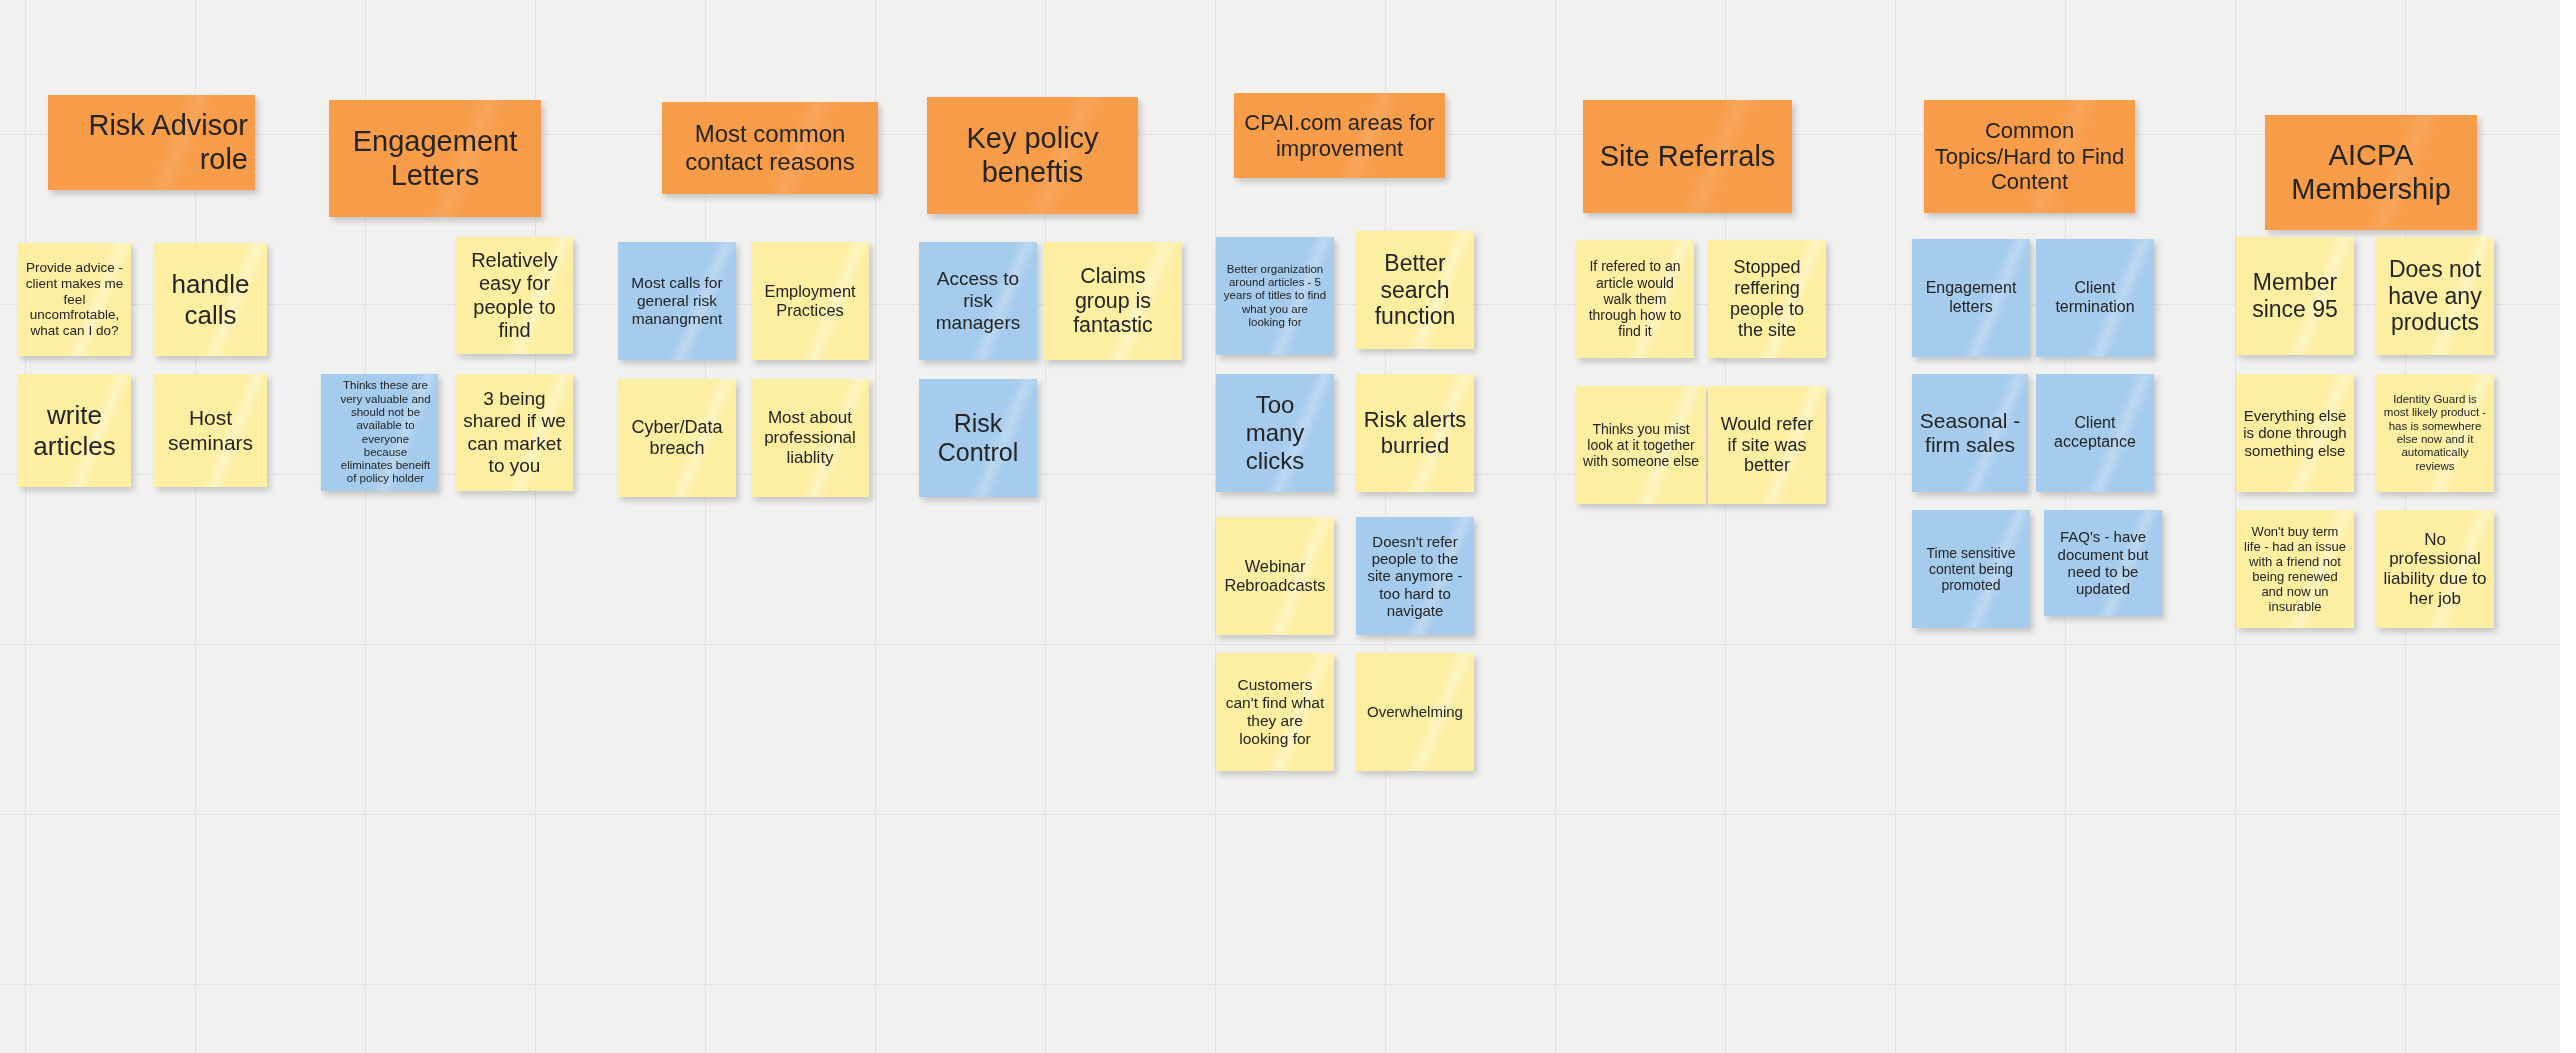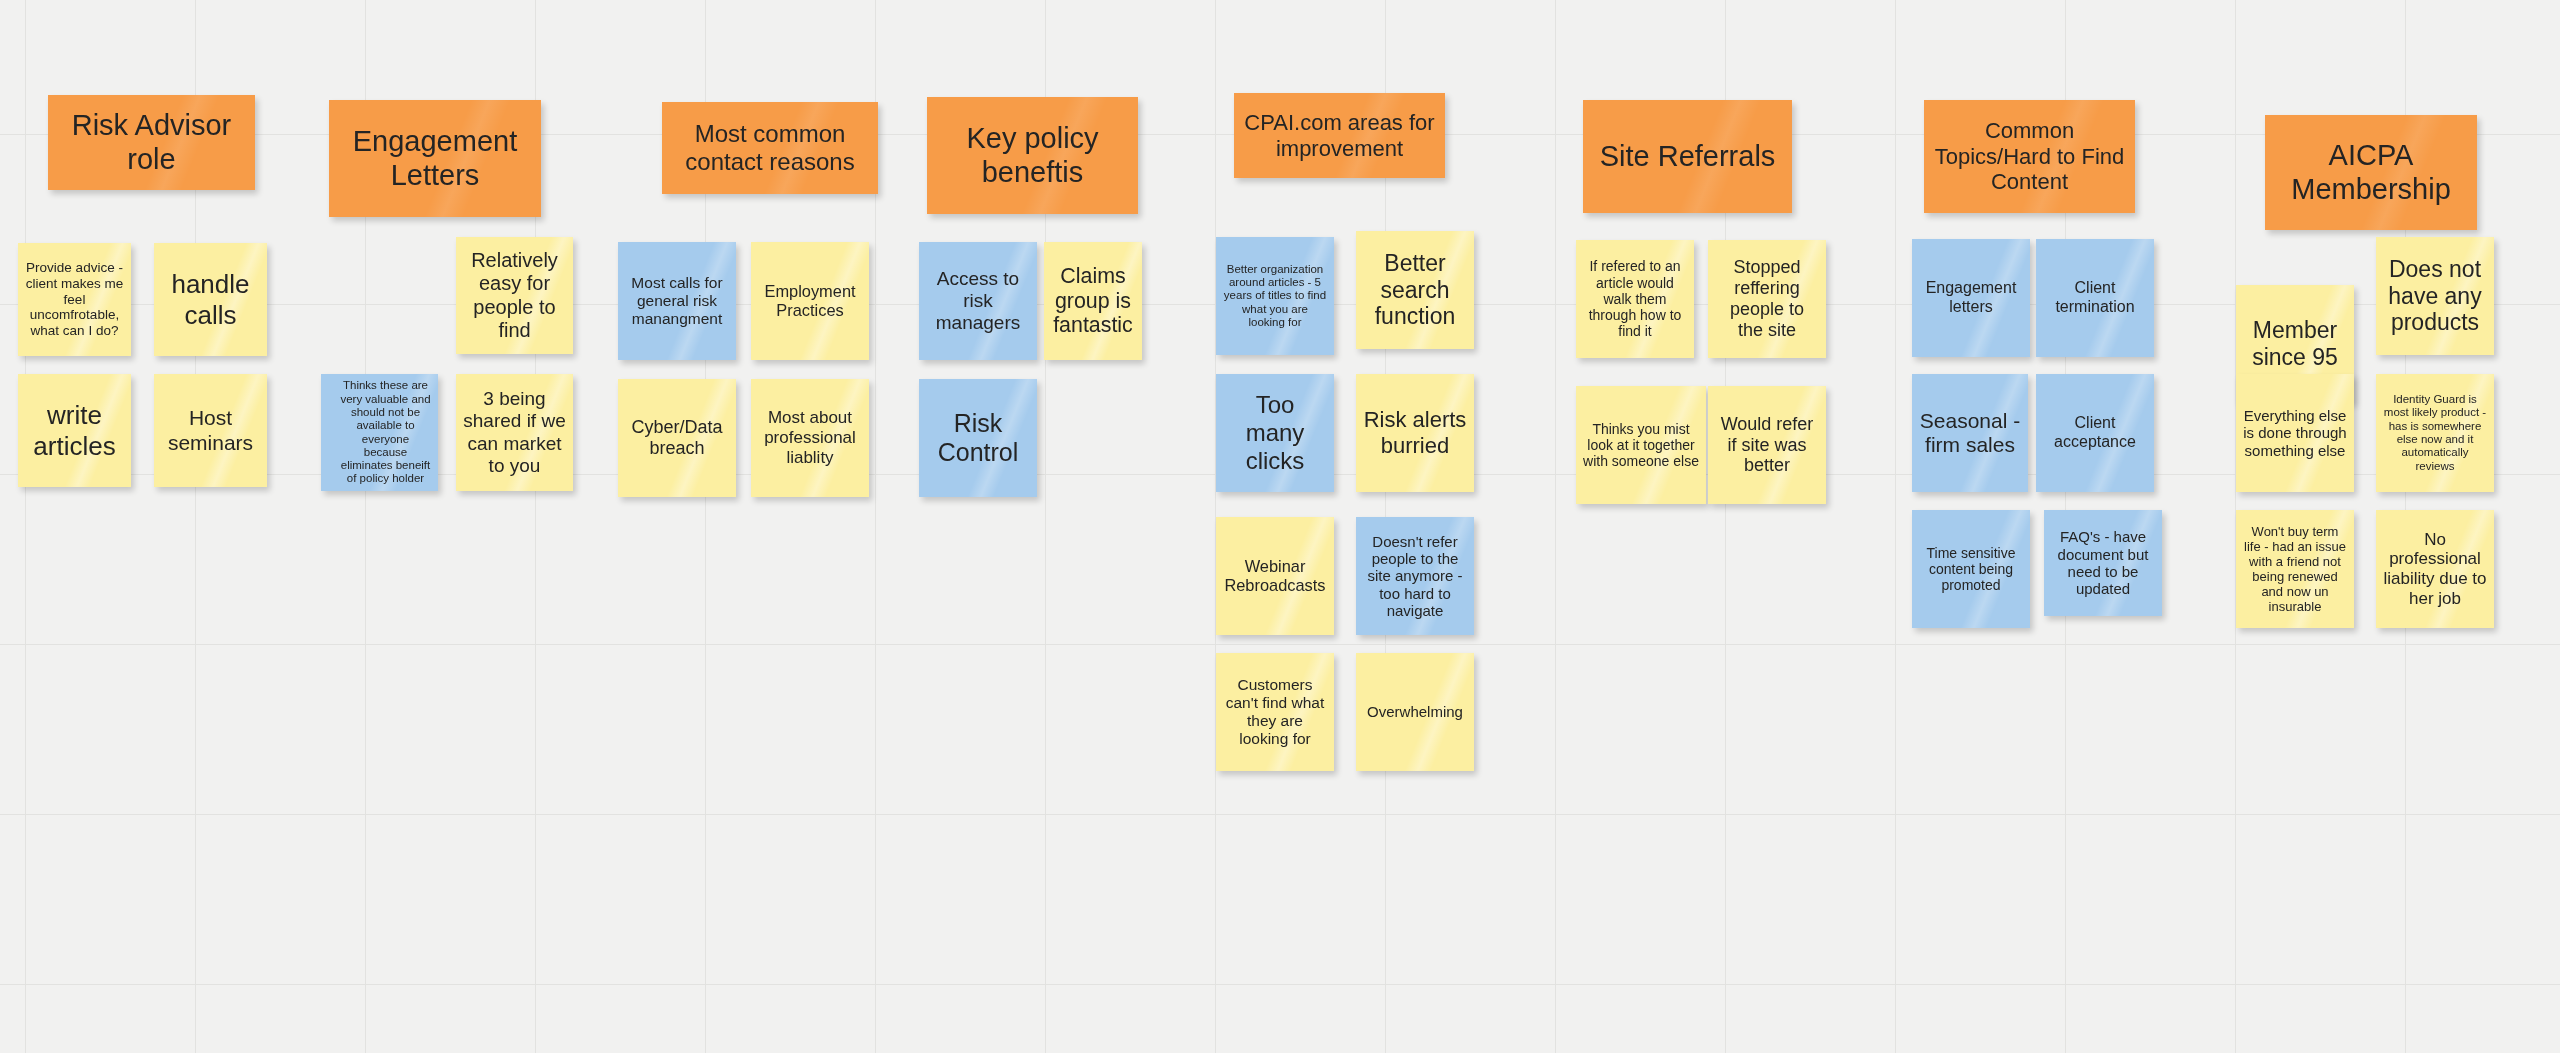--- a/index.html
+++ b/index.html
@@ -85,21 +85,21 @@
     pointer-events: none;
   }
 
   .note .txt { position: relative; z-index: 2; }
 </style>
 </head>
 <body>
 
 <div id="board">
 
-  <div class="note orange" style="left:48px; top:95px; width:207px; height:95px; font-size:29px;">
+  <div class="note orange" style="left:48px; top:95px; width:207px; height:95px; font-size:29px;text-align:right;">
     <span class="txt">Risk Advisor role</span>
   </div>
   <div class="note yellow" style="left:18px; top:243px; width:113px; height:113px; font-size:13.5px;">
     <span class="txt">Provide advice - client makes me feel uncomfrotable, what can I do?</span>
   </div>
   <div class="note yellow" style="left:154px; top:243px; width:113px; height:113px; font-size:26px;">
     <span class="txt">handle calls</span>
   </div>
   <div class="note yellow" style="left:18px; top:374px; width:113px; height:113px; font-size:26px;">
     <span class="txt">write articles</span>
@@ -136,21 +136,21 @@
   <div class="note yellow" style="left:751px; top:379px; width:118px; height:118px; font-size:17px;">
     <span class="txt">Most about professional liablity</span>
   </div>
 
   <div class="note orange" style="left:927px; top:97px; width:211px; height:117px; font-size:29px;">
     <span class="txt">Key policy beneftis</span>
   </div>
   <div class="note blue" style="left:919px; top:242px; width:118px; height:118px; font-size:19px;">
     <span class="txt">Access to risk managers</span>
   </div>
-  <div class="note yellow" style="left:1044px; top:242px; width:98px; height:118px; font-size:21.4px;">
+  <div class="note yellow" style="left:1044px; top:242px; width:138px; height:118px; font-size:21.4px;">
     <span class="txt">Claims group is fantastic</span>
   </div>
   <div class="note blue" style="left:919px; top:379px; width:118px; height:118px; font-size:25px;">
     <span class="txt">Risk Control</span>
   </div>
 
   <div class="note orange" style="left:1234px; top:93px; width:211px; height:85px; font-size:22px;">
     <span class="txt">CPAI.com areas for improvement</span>
   </div>
   <div class="note blue" style="left:1216px; top:237px; width:118px; height:118px; font-size:11.5px;">
@@ -212,21 +212,21 @@
   <div class="note blue" style="left:1912px; top:510px; width:118px; height:118px; font-size:14px;">
     <span class="txt">Time sensitive content being promoted</span>
   </div>
   <div class="note blue" style="left:2044px; top:510px; width:118px; height:106px; font-size:15px;">
     <span class="txt">FAQ's - have document but need to be updated</span>
   </div>
 
   <div class="note orange" style="left:2265px; top:115px; width:212px; height:115px; font-size:29px;">
     <span class="txt">AICPA Membership</span>
   </div>
-  <div class="note yellow" style="left:2236px; top:237px; width:118px; height:118px; font-size:23px;margin-top:48px;">
+  <div class="note yellow" style="left:2236px; top:237px; width:118px; height:118px; font-size:23px;">
     <span class="txt">Member since 95</span>
   </div>
   <div class="note yellow" style="left:2376px; top:237px; width:118px; height:118px; font-size:23px;">
     <span class="txt">Does not have any products</span>
   </div>
   <div class="note yellow" style="left:2236px; top:374px; width:118px; height:118px; font-size:15px;">
     <span class="txt">Everything else is done through something else</span>
   </div>
   <div class="note yellow" style="left:2376px; top:374px; width:118px; height:118px; font-size:11.5px;">
     <span class="txt">Identity Guard is most likely product - has is somewhere else now and it automatically reviews</span>

